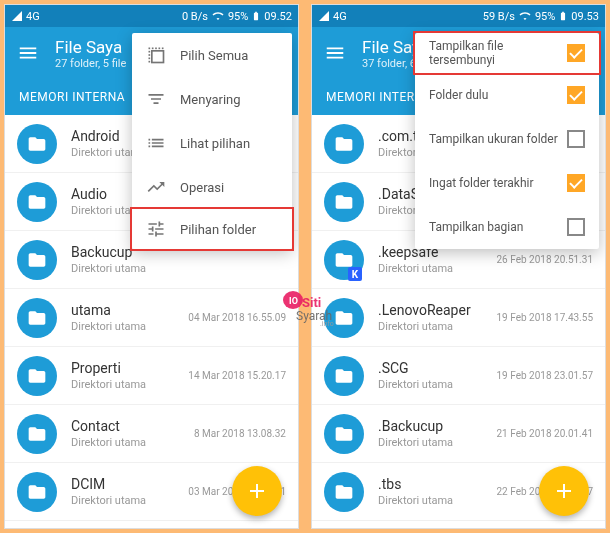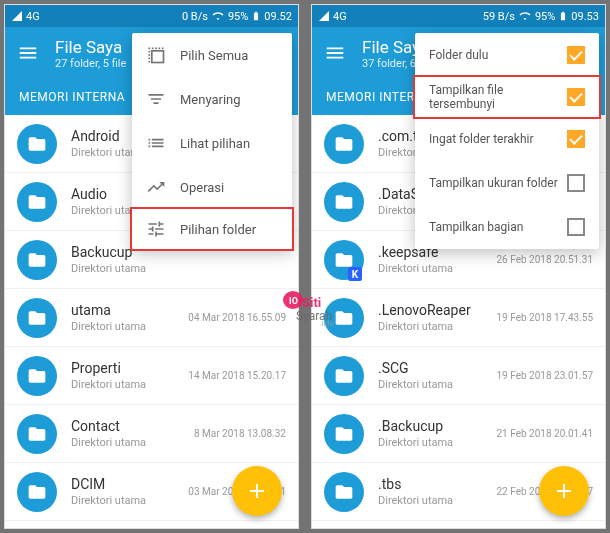--- a/index.html
+++ b/index.html
@@ -1,17 +1,17 @@
 <!DOCTYPE html>
 <html><head>
 <meta charset="utf-8">
 <style>
 *{margin:0;padding:0;box-sizing:border-box;font-family:Roboto,Arial,sans-serif}
 body{background:#fff;width:610px;height:533px;position:relative}
-.container{display:flex;gap:12px;padding:4px;background:#737373}
+.container{display:flex;gap:12px;padding:4px;background:#fdba74}
 .screen{width:300px;height:525px;background:#f5f5f5;position:relative;overflow:hidden;border:1px solid #ddd}
 .statusbar{height:22px;background:#1280ba;display:flex;align-items:center;justify-content:space-between;color:#fff;font-size:11px;padding:0 6px}
 .sb-left,.sb-right{display:flex;align-items:center;gap:3px}
 .sb-left svg,.sb-right svg{fill:#fff}
 .hdr{height:52px;background:#1e9cd7;display:flex;align-items:center;padding:0 12px;color:#fff}
 .menu-ic{width:22px;height:22px;margin-right:16px}
 .hdr-txt{flex:1}
 .hdr-title{font-size:17px;font-weight:400}
 .hdr-sub{font-size:11px;opacity:.85}
 .section{height:36px;background:#1e9cd7;color:#fff;font-size:12px;padding:0 14px;display:flex;align-items:center;letter-spacing:.5px}
@@ -326,35 +326,35 @@
           <div class="row-date">22 Feb 2018 11.31.37</div>
         </div>
         <div class="row"></div>
       </div>
  <div class="fab">
   <svg width="24" height="24" viewBox="0 0 24 24">
           <path d="M19 13h-6v6h-2v-6H5v-2h6V5h2v6h6v2z"></path>
         </svg>
  </div>
  <div class="menu menu2" id="menu2">
-        <div class="mrow">
-          <span style="flex:1;font-size:12px">Folder dulu</span>
-          <div class="chk on"></div>
-        </div>
         <div class="mrow hl">
           <span style="flex:1;font-size:12px">Tampilkan file tersembunyi</span>
           <div class="chk on"></div>
         </div>
         <div class="mrow">
+          <span style="flex:1;font-size:12px">Folder dulu</span>
+          <div class="chk on"></div>
+        </div>
+        <div class="mrow">
+          <span style="flex:1;font-size:12px">Tampilkan ukuran folder</span>
+          <div class="chk"></div>
+        </div>
+        <div class="mrow">
           <span style="flex:1;font-size:12px">Ingat folder terakhir</span>
           <div class="chk on"></div>
-        </div>
-        <div class="mrow">
-          <span style="flex:1;font-size:12px">Tampilkan ukuran folder</span>
-          <div class="chk"></div>
         </div>
         <div class="mrow">
           <span style="flex:1;font-size:12px">Tampilkan bagian</span>
           <div class="chk"></div>
         </div>
       </div>
 </div>
 </div>
 
 <div class="wm">

